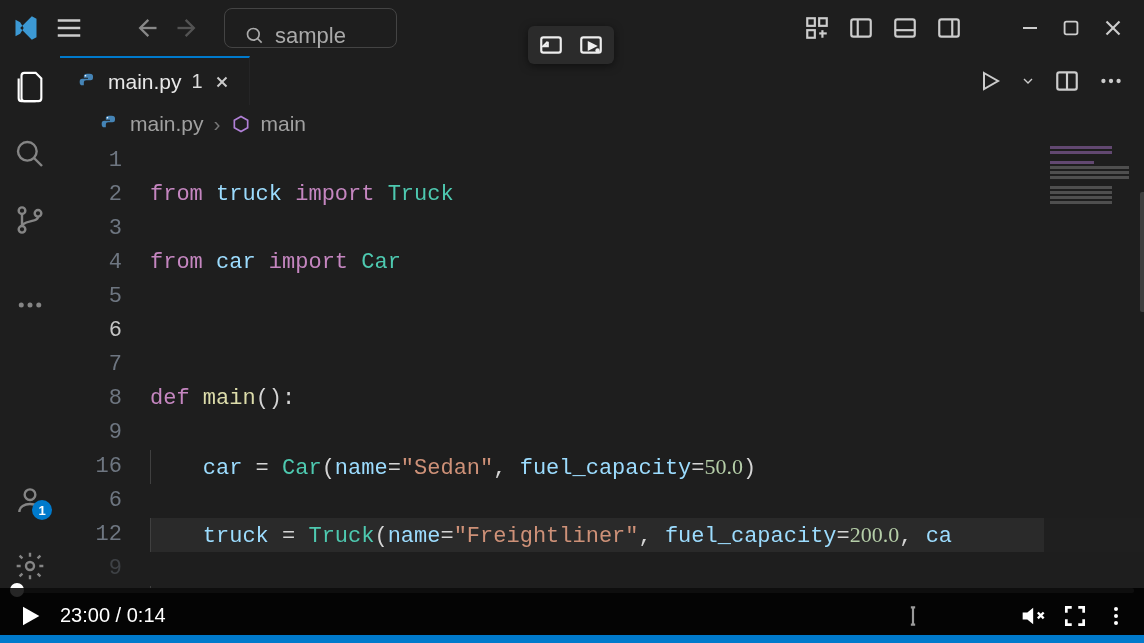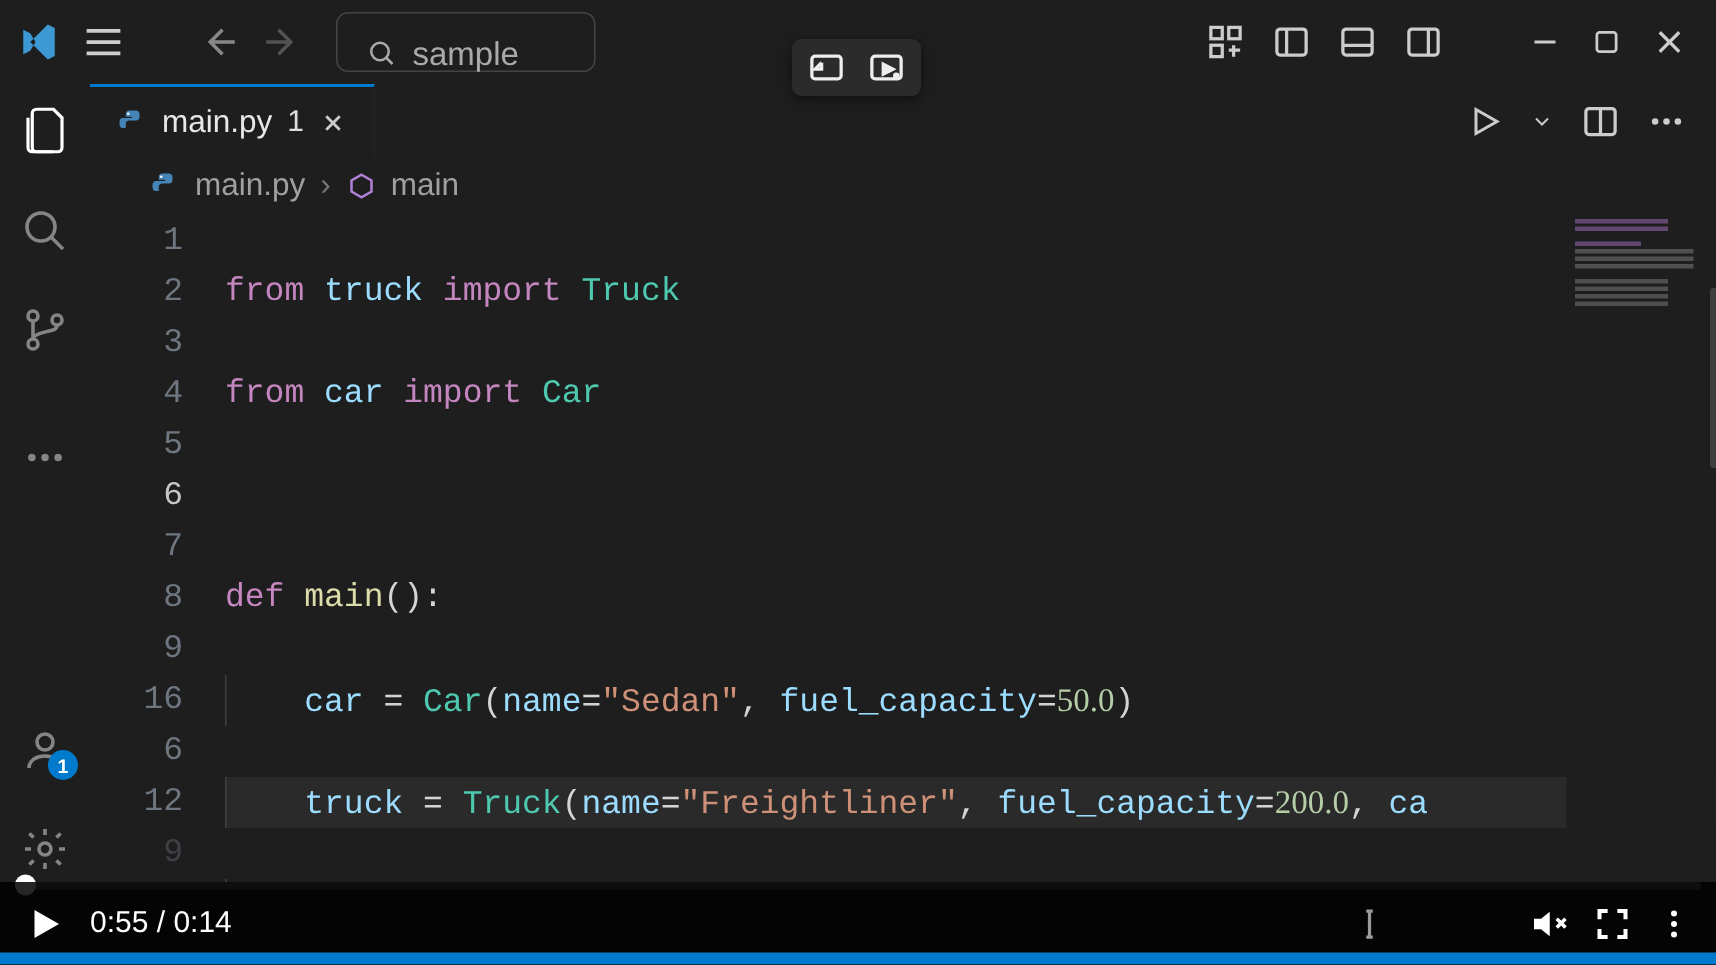--- a/index.html
+++ b/index.html
@@ -422,21 +422,21 @@
     </div>
   </div>
 </div>
 
 <div class="progress-track"></div>
 <div class="progress-thumb"></div>
 <div class="video-controls">
   <svg class="vc-ico" width="28" height="28" viewBox="0 0 24 24" fill="currentColor">
       <polygon points="6 4 20 12 6 20"></polygon>
     </svg>
-  <div class="vc-time"><span>0:55</span><span> / </span><span>0:14</span></div>
+  <div class="vc-time"><span>23:00</span><span> / </span><span>0:14</span></div>
   <div class="vc-spacer"></div>
   <svg class="vc-ico" width="26" height="32" viewBox="0 0 24 24" stroke="currentColor" stroke-width="2" fill="none" style="opacity:.6">
       <path d="M10 4h4M10 20h4M12 4v16"></path>
     </svg>
   <div style="width:60px"></div>
   <svg class="vc-ico" width="28" height="28" viewBox="0 0 24 24" fill="currentColor">
       <path d="M4 9v6h4l5 4V5L8 9H4z"></path>
       <line x1="17" y1="9" x2="22" y2="14" stroke="currentColor" stroke-width="2"></line>
       <line x1="22" y1="9" x2="17" y2="14" stroke="currentColor" stroke-width="2"></line>
     </svg>

